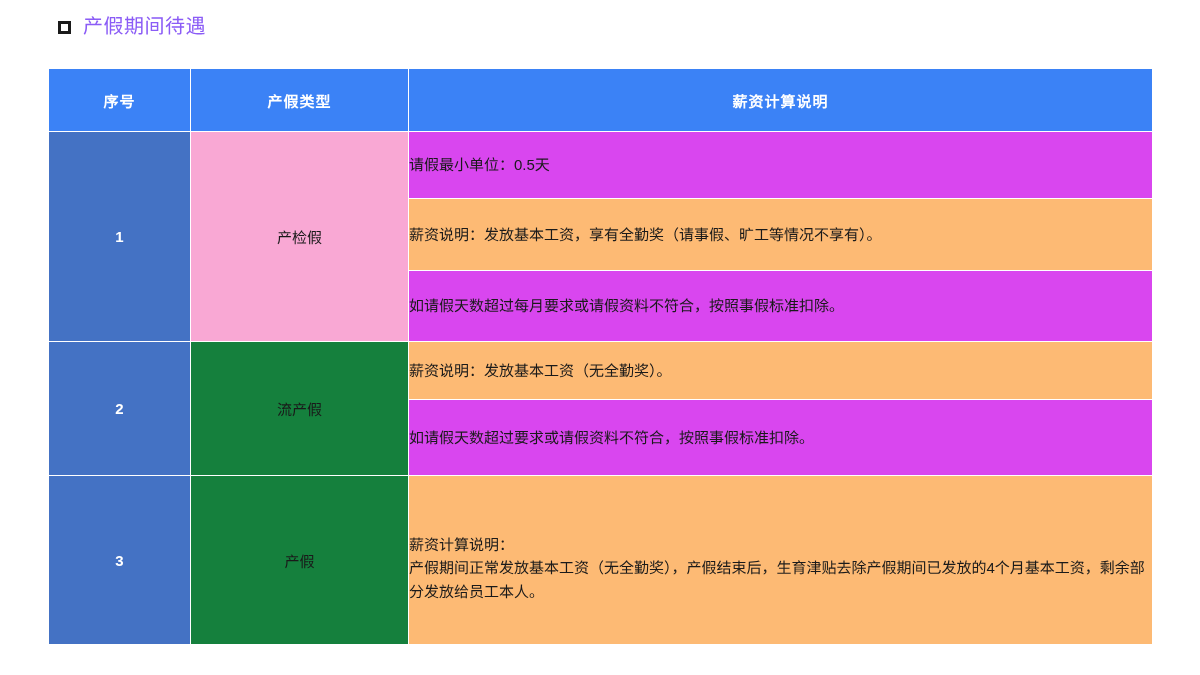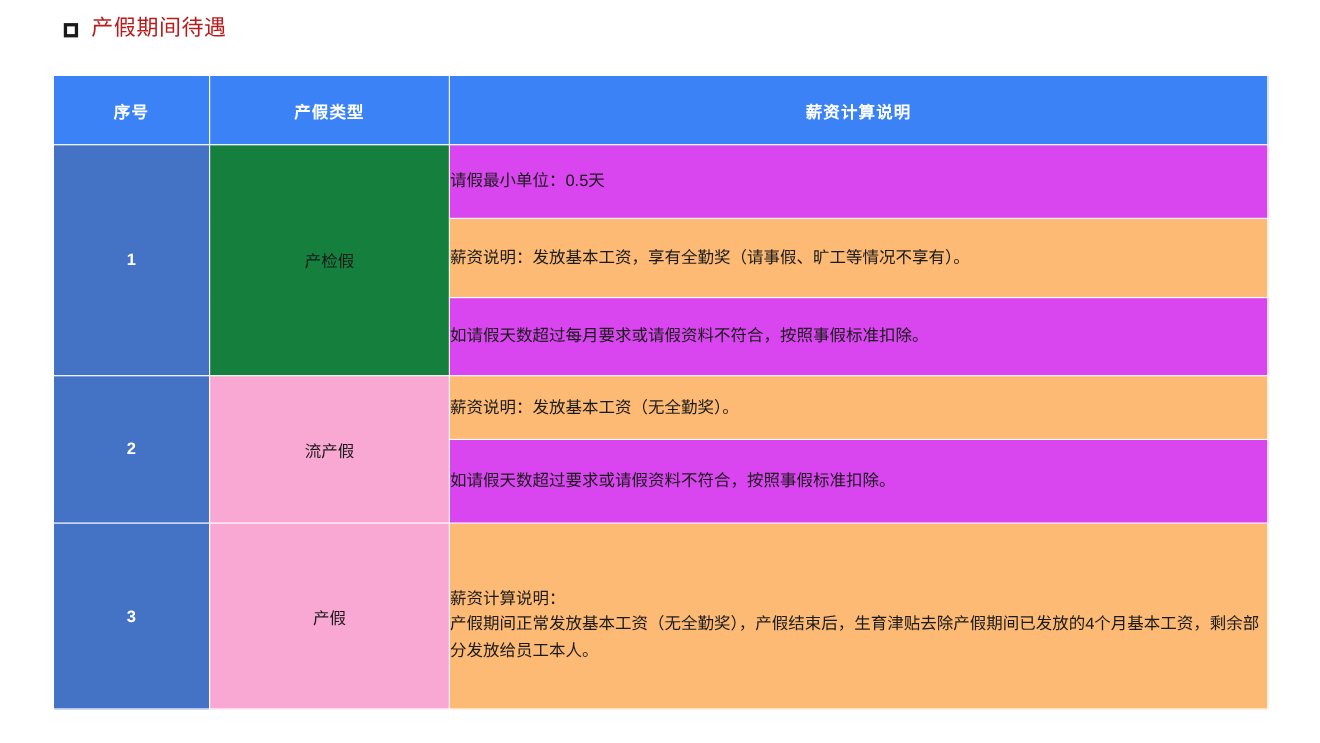--- a/index.html
+++ b/index.html
@@ -39,21 +39,21 @@
     border: 3px solid #1a1a1a;
     box-sizing: border-box;
     background: #ffffff;
     flex: 0 0 auto;
     position: relative;
     top: 1px;
   }
   .title-text {
     font-size: 20px;
     line-height: 1.2;
-    color: #b91c1c;
+    color: #8b5cf6;
     letter-spacing: 0.5px;
     white-space: nowrap;
   }
 
   
   .table-wrap {
     position: absolute;
     left: 48px;
     top: 68px;
     width: 1104px;
@@ -94,22 +94,22 @@
     font-weight: bold;
     text-align: center;
   }
 
   
   .type-cell {
     font-size: 15px;
     text-align: center;
     color: #1a1a1a;
   }
-  .type-cell.shade-dark  { background: #15803d; }
-  .type-cell.shade-light { background: #f9a8d4; }
+  .type-cell.shade-dark  { background: #f9a8d4; }
+  .type-cell.shade-light { background: #15803d; }
 
   
   .desc-cell {
     font-size: 15px;
     color: #1a1a1a;
     padding: 0 0 0 14px;
     line-height: 1.55;
     text-align: left;
   }
   .desc-cell.shade-dark  { background: #d946ef; }

